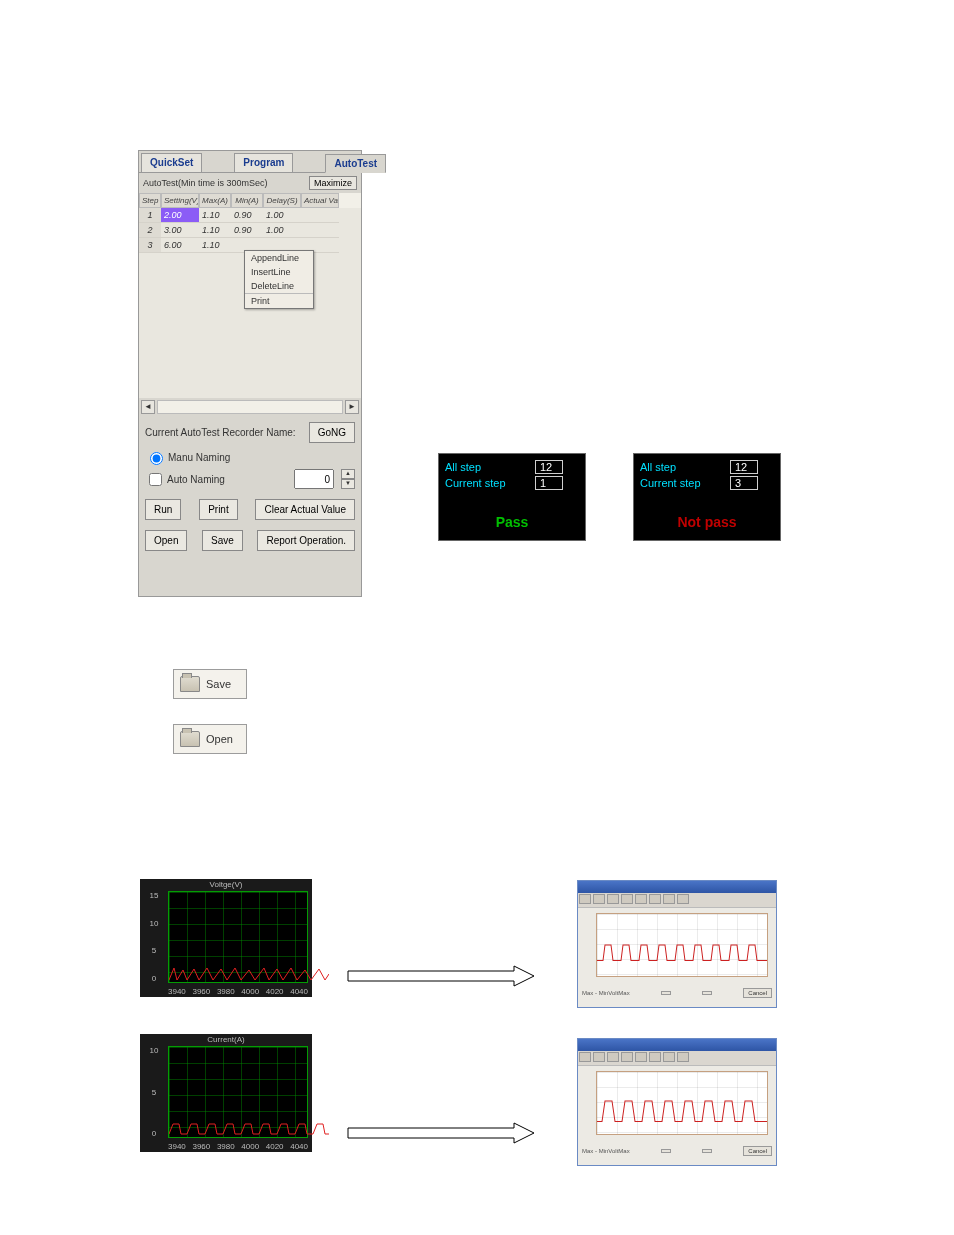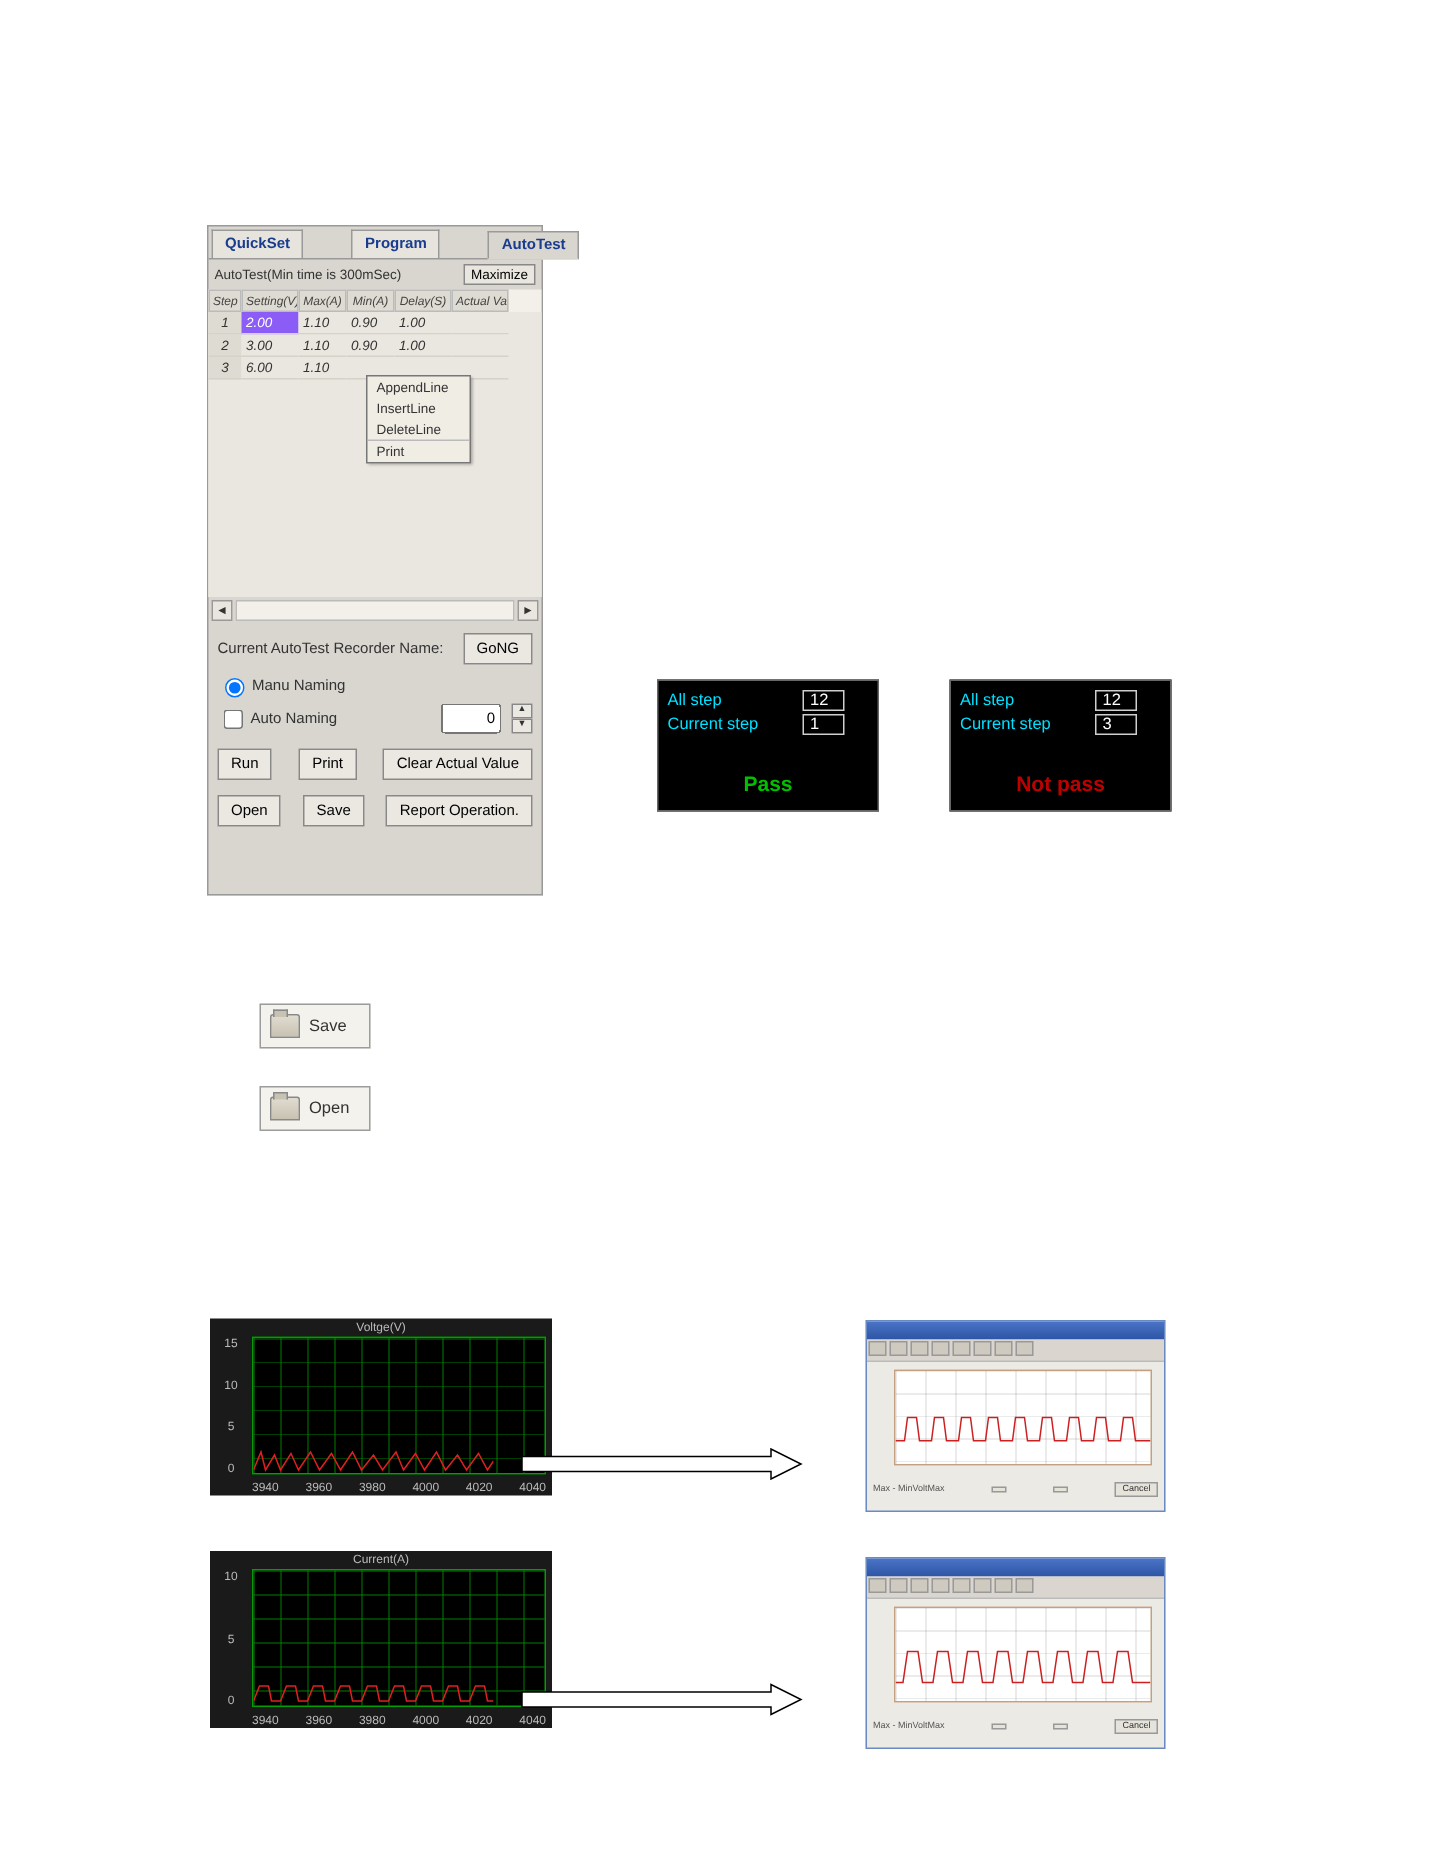--- a/index.html
+++ b/index.html
@@ -251,21 +251,21 @@
     position: relative;
   }
   .folder-icon::before {
     content:"";
     position:absolute; top:-4px; left:1px; width:8px; height:4px;
     background:#c8c2b2; border:1px solid #888; border-bottom:none;
   }
   
   .chart {
     position: absolute;
-    width: 228px;
+    width: 172px;
     height: 118px;
     background: #1a1a1a;
     color: #aaa;
     font-size: 8px;
   }
   .chart.volt { left: 140px; top: 879px; }
   .chart.curr { left: 140px; top: 1034px; }
   .chart .title {
     text-align: center;
     color: #bbb;

